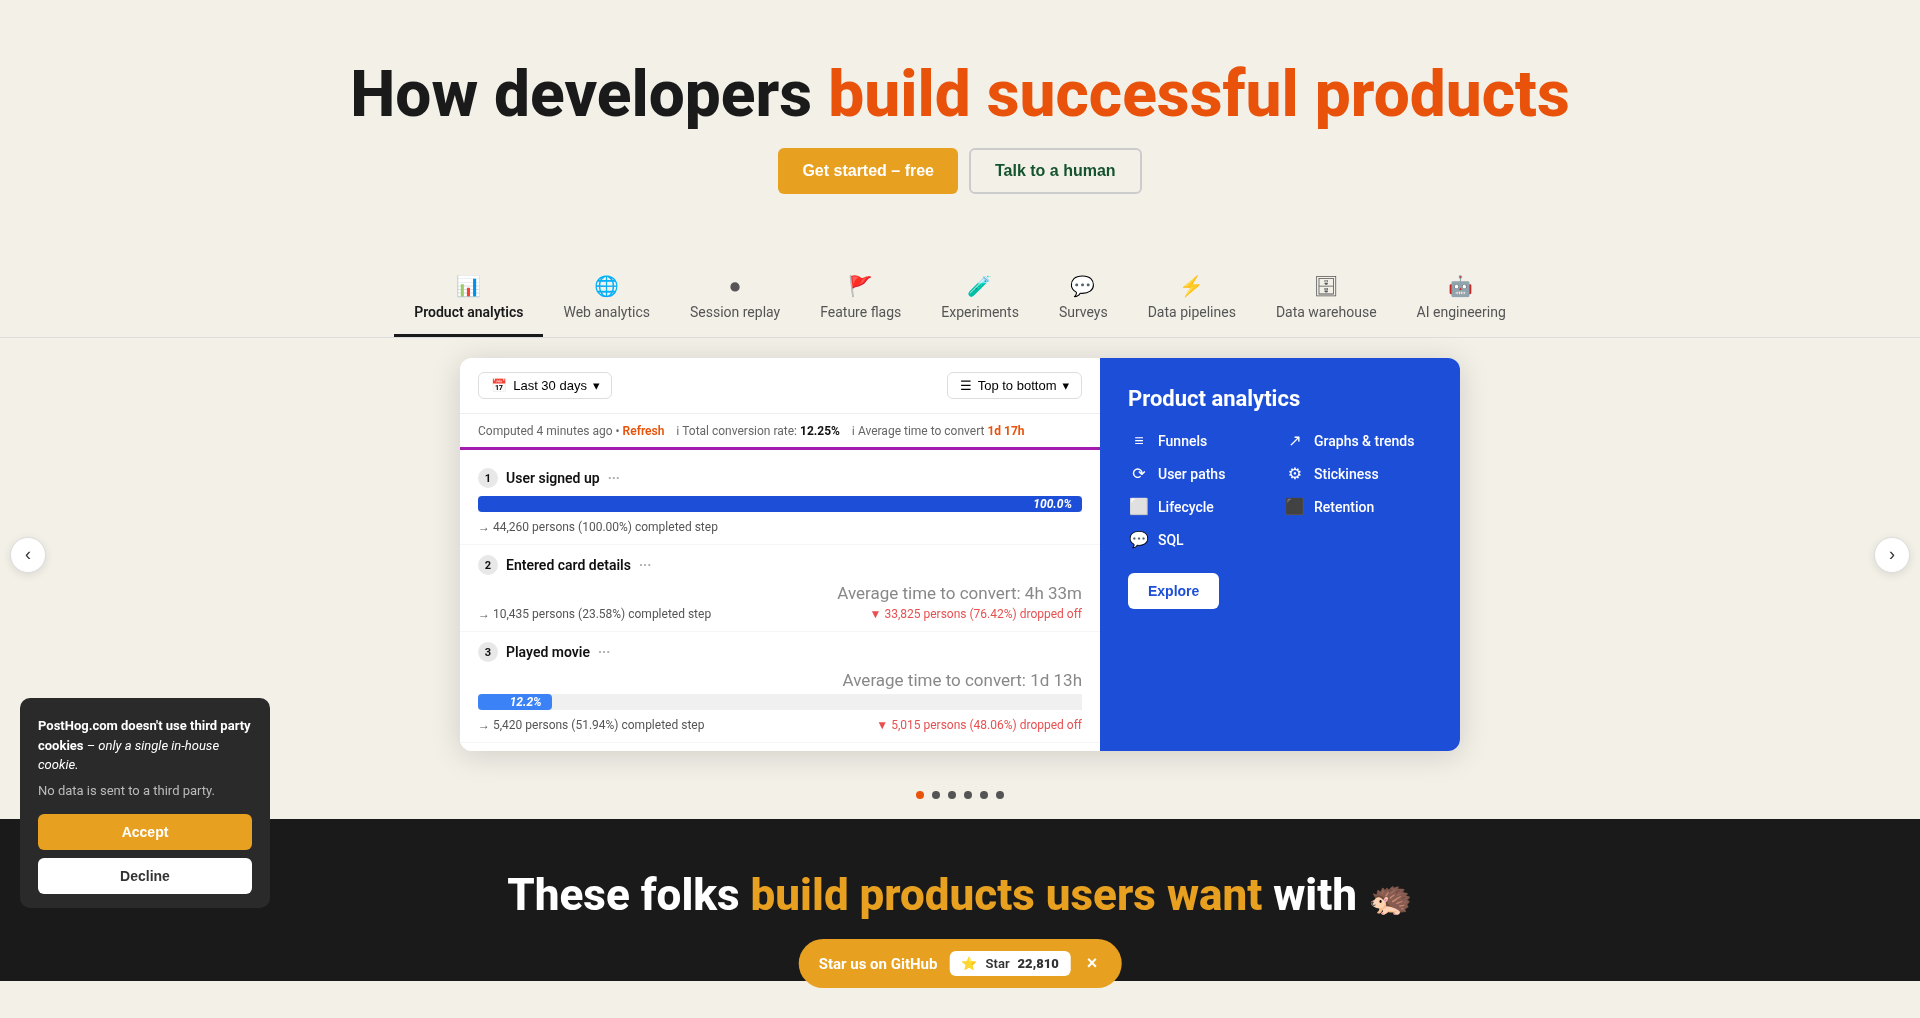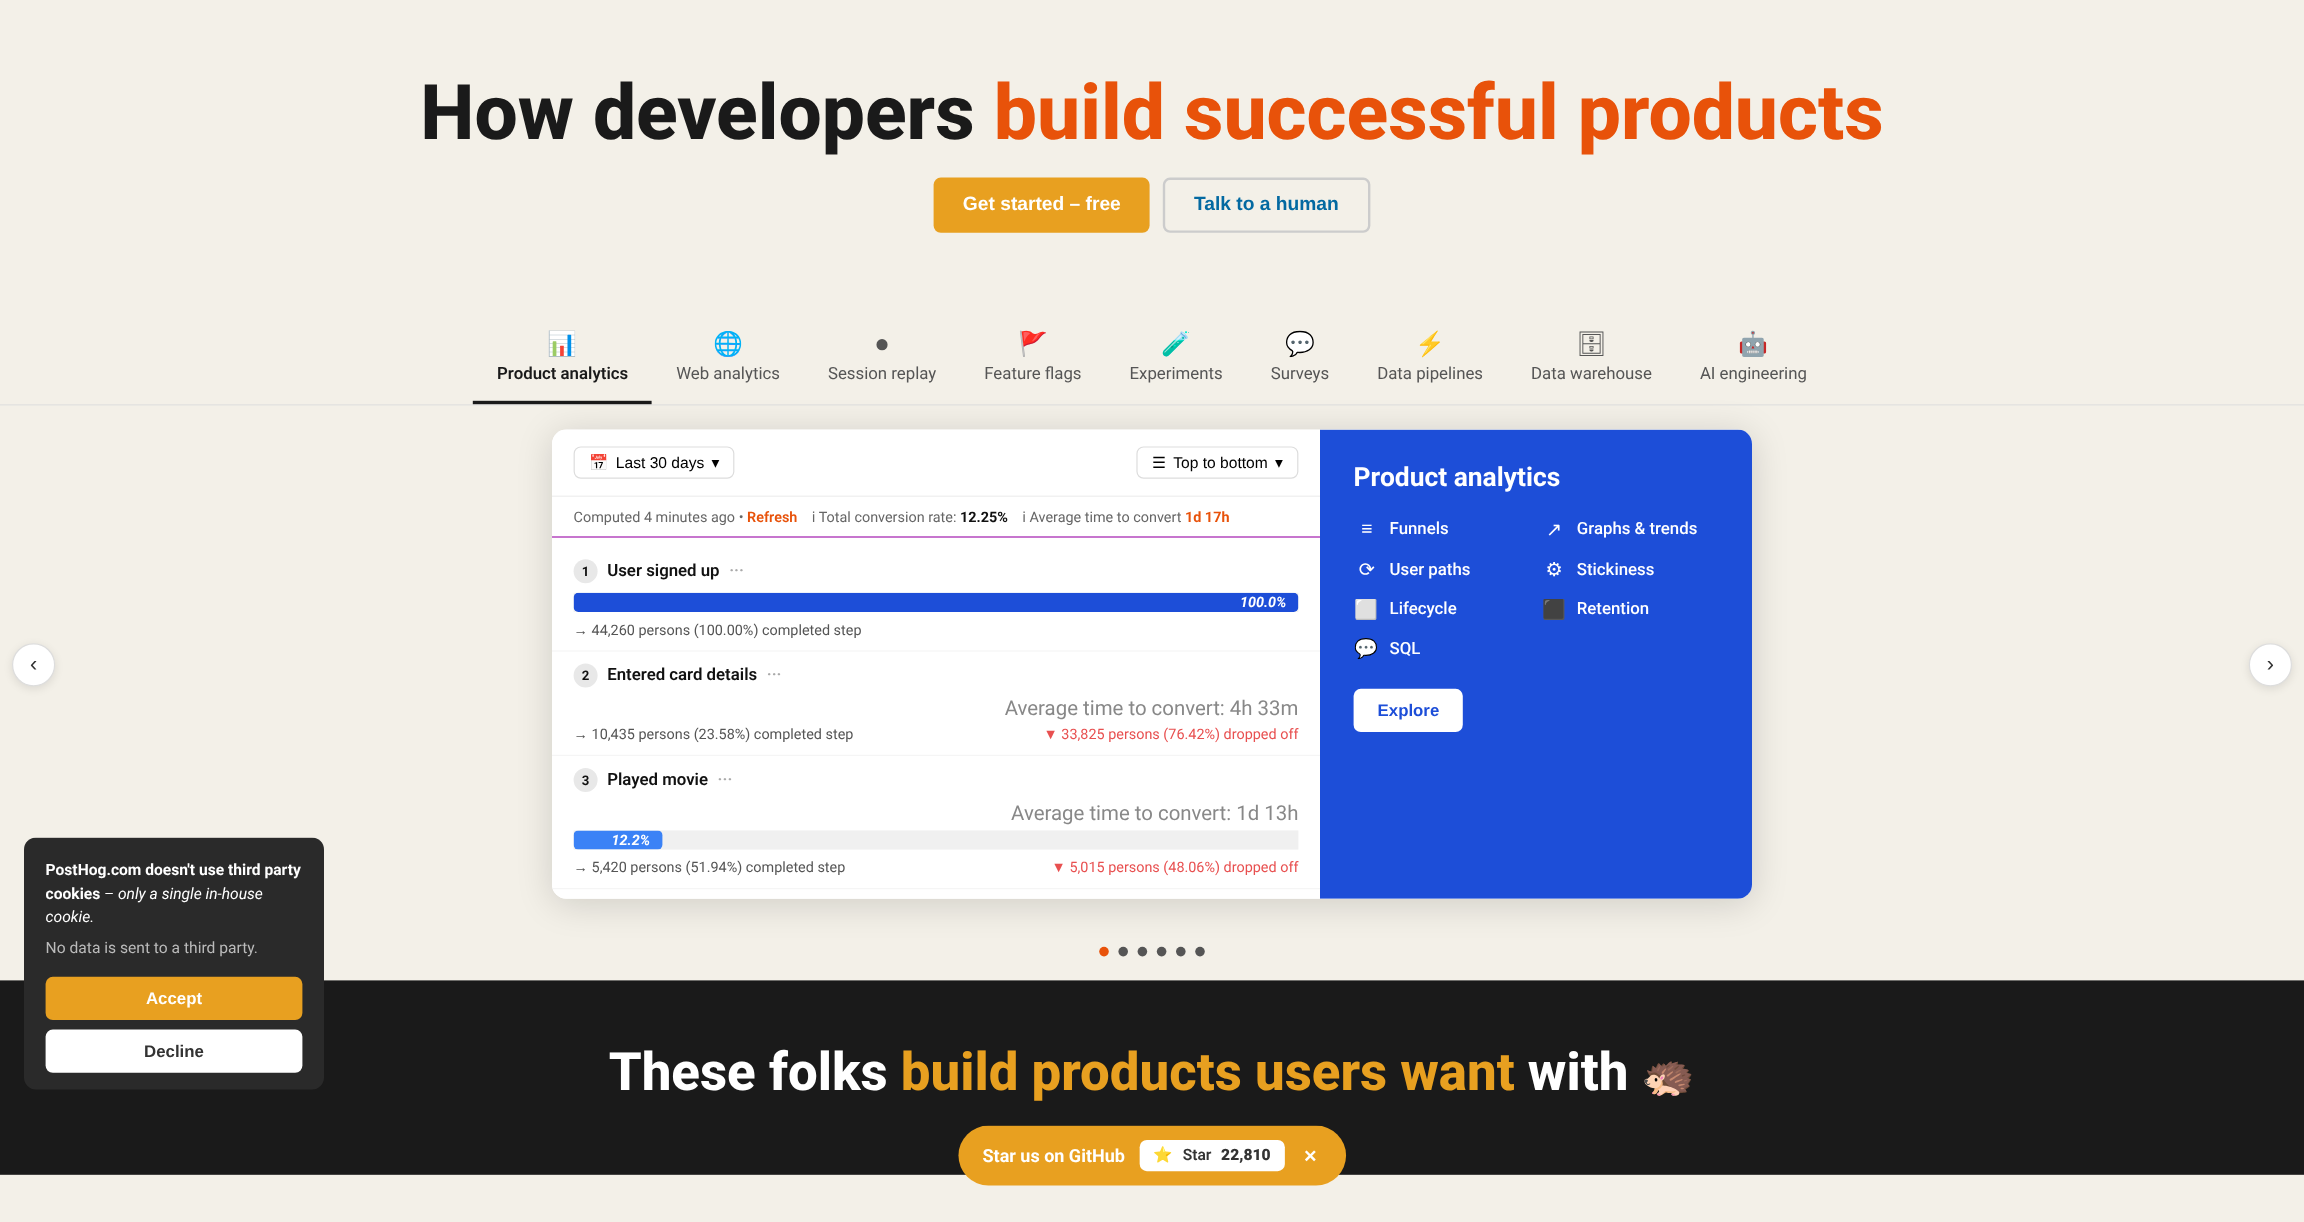--- a/index.html
+++ b/index.html
@@ -40,21 +40,21 @@
       color: #fff;
       border: none;
       border-radius: 6px;
       padding: 12px 24px;
       font-size: 16px;
       font-weight: 600;
       cursor: pointer;
     }
     .btn-secondary {
       background: transparent;
-      color: #0369a1;
+      color: #14532d;
       border: 2px solid #ccc;
       border-radius: 6px;
       padding: 12px 24px;
       font-size: 16px;
       font-weight: 600;
       cursor: pointer;
     }
 
     
     .tabs-nav {
@@ -135,21 +135,21 @@
       border-radius: 6px;
       padding: 5px 12px;
       font-size: 13px;
       cursor: pointer;
       background: #fff;
     }
     .funnel-meta {
       padding: 8px 18px;
       font-size: 12px;
       color: #666;
-      border-bottom: 1px solid #a21caf;
+      border-bottom: 3px solid #a21caf;
     }
     .funnel-meta .refresh { color: #e8520a; font-weight: 600; cursor: pointer; }
     .funnel-meta .bold { font-weight: 700; color: #111; }
     .funnel-meta .orange { color: #e8520a; font-weight: 700; }
 
     .funnel-steps {
       padding: 8px 0;
     }
     .funnel-step {
       padding: 10px 18px;

